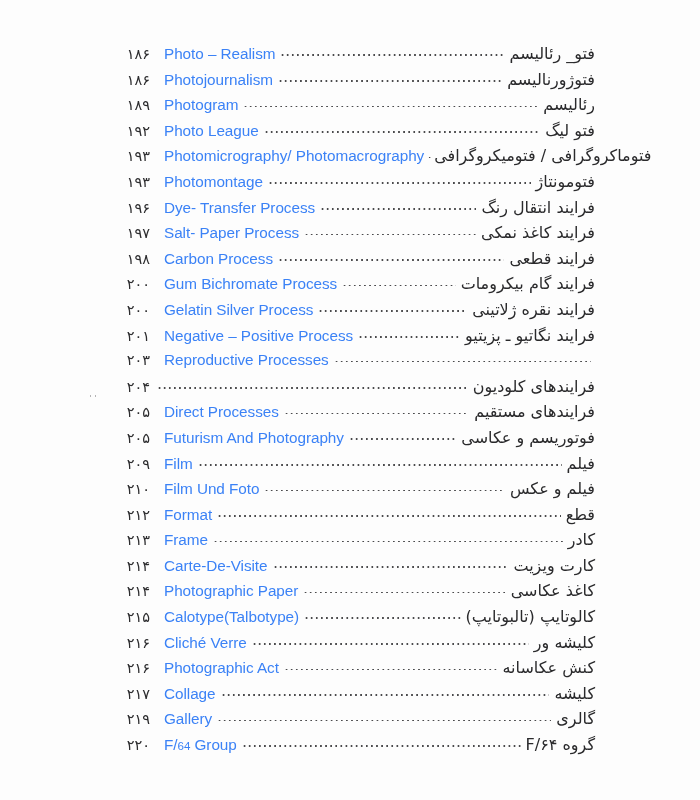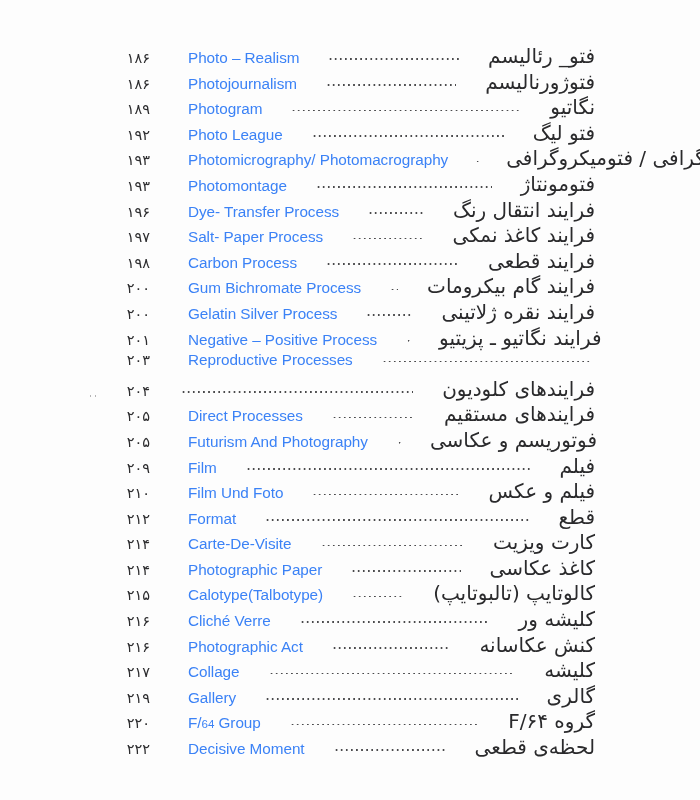--- a/index.html
+++ b/index.html
@@ -31,21 +31,20 @@
     top: 44px;
     width: 492px;
   }
 
   .entry-row {
     display: flex;
     align-items: baseline;
     height: 25.6px;
     width: 100%;
     position: relative;
-    gap: 24px;
   }
 
   
   .page-num {
     width: 46px;
     flex: 0 0 46px;
     text-align: right;
     font-family: "DejaVu Sans", "Liberation Sans", sans-serif;
     font-size: 14.5px;
     color: #2c2c2e;
@@ -95,21 +94,21 @@
     margin: 0 3px;
   }
 
   
   .term-fa {
     flex: 0 0 auto;
     direction: rtl;
     unicode-bidi: isolate;
     text-align: center;
     font-family: "DejaVu Sans", "Liberation Sans", sans-serif;
-    font-size: 20px;
+    font-size: 16px;
     color: #2a2a2c;
     white-space: nowrap;
     padding-right: 1px;
   }
 
   
   .scan-artifact {
     position: absolute;
     left: -16px;
     bottom: 5px;
@@ -135,21 +134,21 @@
       <div class="entry-row">
         <span class="page-num">۱۸۶</span>
         <span class="term-en">Photojournalism</span>
         <span class="leader"></span>
         <span class="term-fa">فتوژورنالیسم</span>
       </div>
       <div class="entry-row">
         <span class="page-num">۱۸۹</span>
         <span class="term-en">Photogram</span>
         <span class="leader"></span>
-        <span class="term-fa">نگاتیو</span>
+        <span class="term-fa">رئالیسم</span>
       </div>
       <div class="entry-row">
         <span class="page-num">۱۹۲</span>
         <span class="term-en">Photo League</span>
         <span class="leader"></span>
         <span class="term-fa">فتو لیگ</span>
       </div>
       <div class="entry-row tight">
         <span class="page-num">۱۹۳</span>
         <span class="term-en">Photomicrography/ Photomacrography</span>
@@ -233,20 +232,26 @@
         <span class="leader"></span>
         <span class="term-fa">فیلم و عکس</span>
       </div>
       <div class="entry-row">
         <span class="page-num">۲۱۲</span>
         <span class="term-en">Format</span>
         <span class="leader"></span>
         <span class="term-fa">قطع</span>
       </div>
       <div class="entry-row">
+        <span class="page-num">۲۱۳</span>
+        <span class="term-en">Frame</span>
+        <span class="leader"></span>
+        <span class="term-fa">کادر</span>
+      </div>
+      <div class="entry-row">
         <span class="page-num">۲۱۴</span>
         <span class="term-en">Carte-De-Visite</span>
         <span class="leader"></span>
         <span class="term-fa">کارت ویزیت</span>
       </div>
       <div class="entry-row">
         <span class="page-num">۲۱۴</span>
         <span class="term-en">Photographic Paper</span>
         <span class="leader"></span>
         <span class="term-fa">کاغذ عکاسی</span>
@@ -280,20 +285,14 @@
         <span class="term-en">Gallery</span>
         <span class="leader"></span>
         <span class="term-fa">گالری</span>
       </div>
       <div class="entry-row">
         <span class="page-num">۲۲۰</span>
         <span class="term-en"><span>F/</span><span class="fnum">64</span><span> Group</span></span>
         <span class="leader"></span>
         <span class="term-fa">گروه F/۶۴</span>
       </div>
-      <div class="entry-row">
-        <span class="page-num">۲۲۲</span>
-        <span class="term-en">Decisive Moment</span>
-        <span class="leader"></span>
-        <span class="term-fa">لحظه‌ی قطعی</span>
-      </div>
     </div>
 </div>
 
 </body></html>

